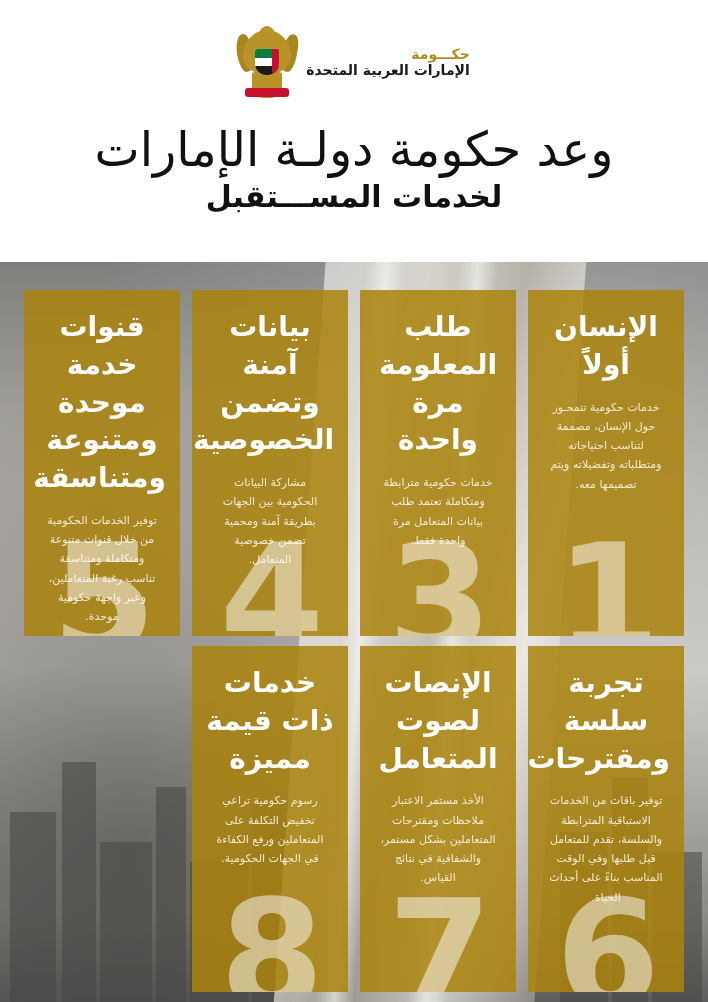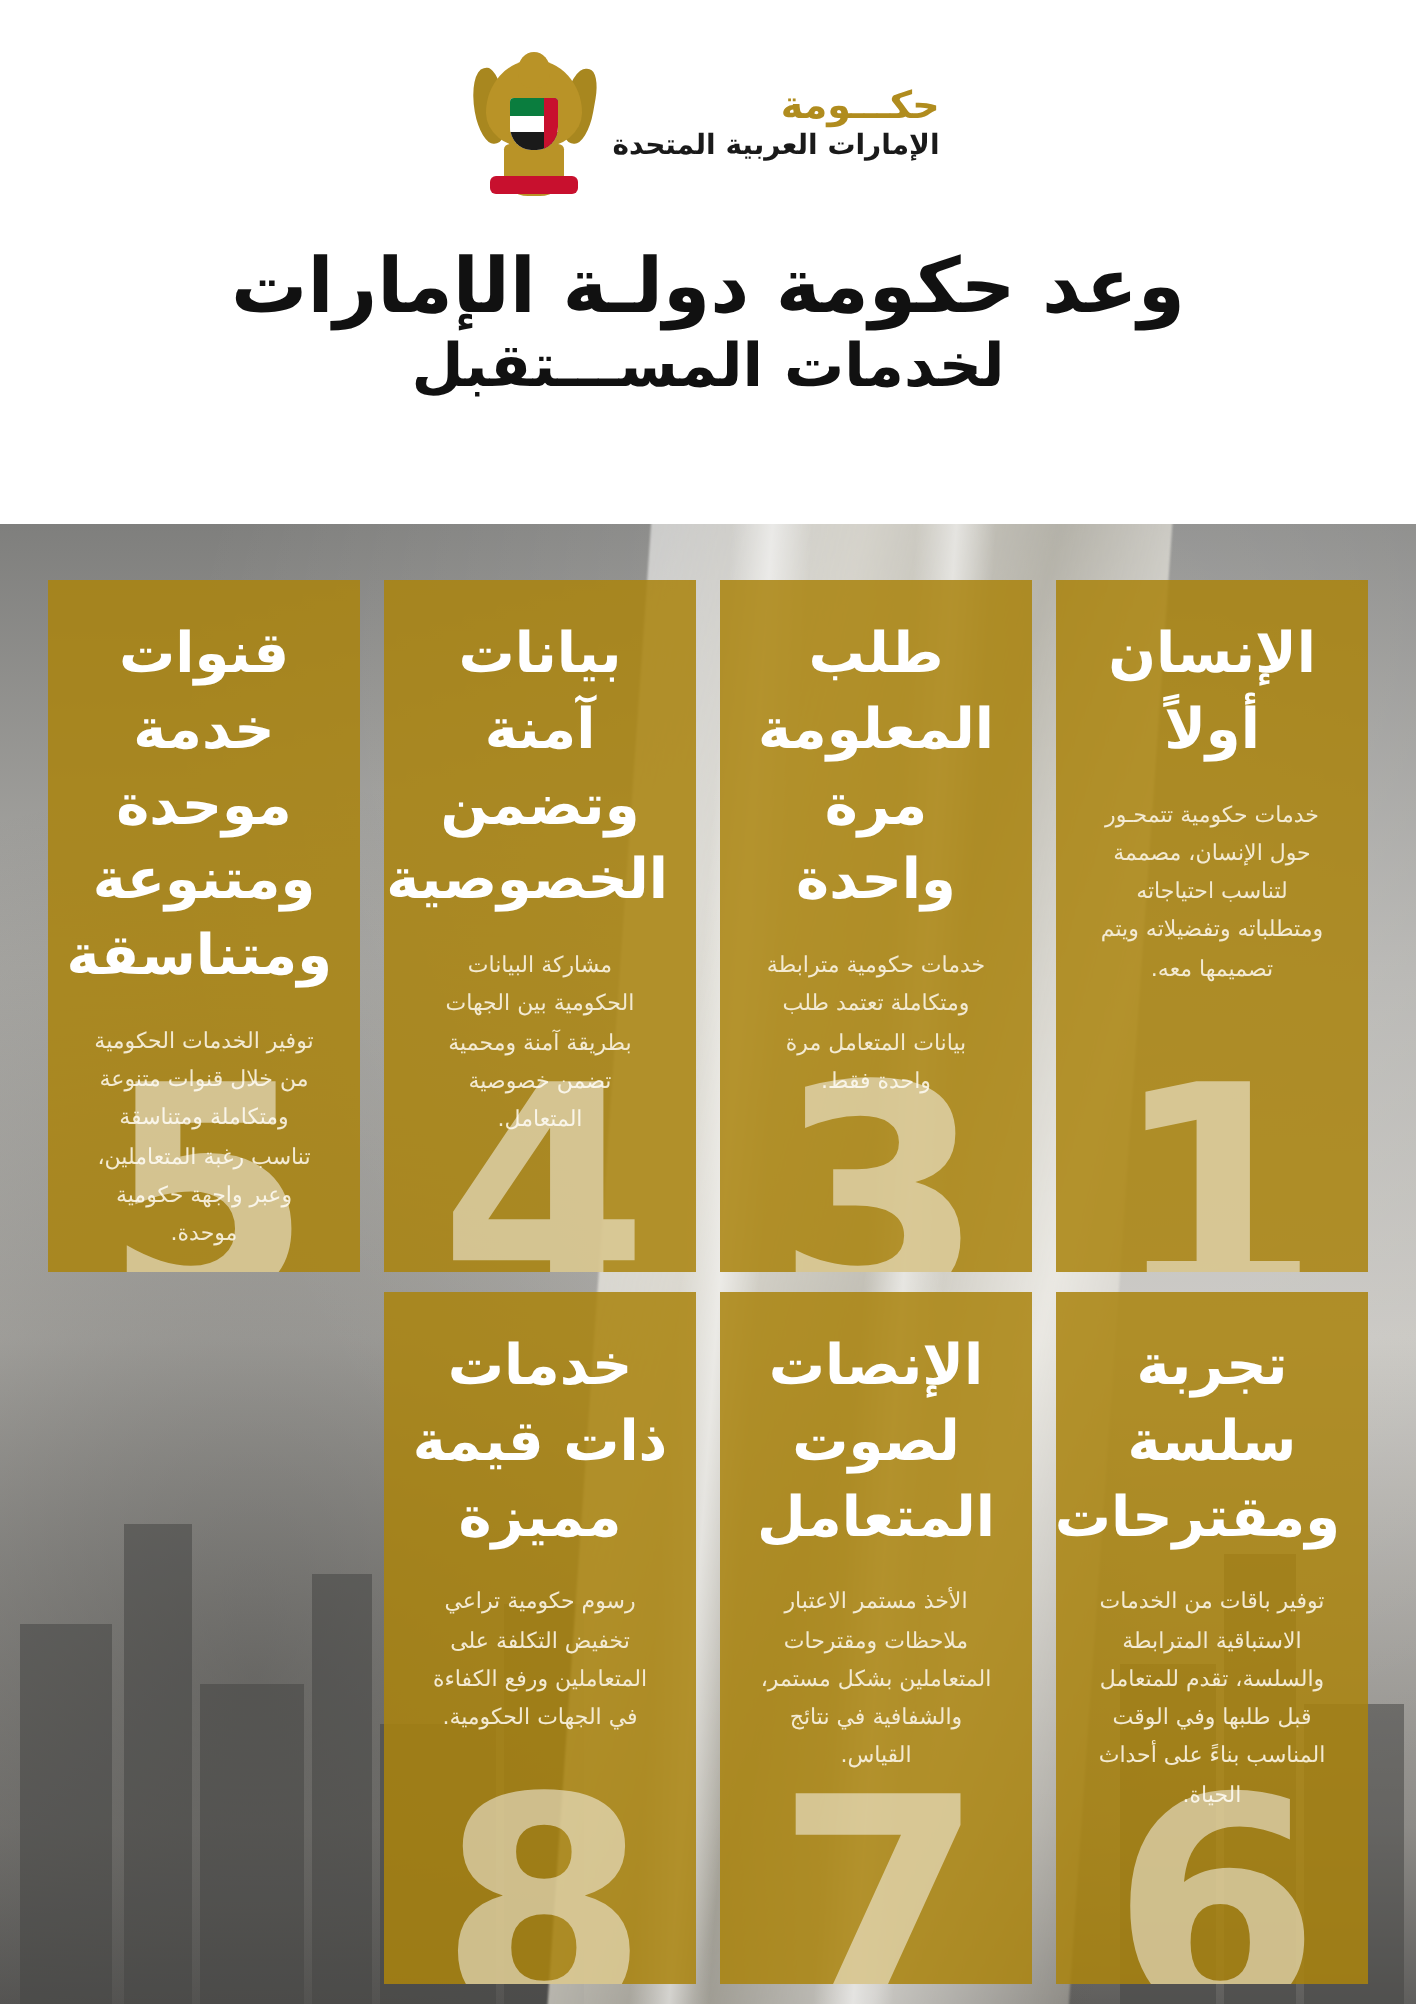--- a/index.html
+++ b/index.html
@@ -102,38 +102,38 @@
     width: 44px;
     height: 9px;
     background: #c8102e;
     border-radius: 3px;
   }
   .gov-text {
     text-align: right;
     line-height: 1.15;
   }
   .gov-text .l1 {
-    font-size: 19px;
+    font-size: 14px;
     font-weight: bold;
     color: #b08c1e;
     letter-spacing: 1px;
   }
   .gov-text .l2 {
     font-size: 14px;
     font-weight: bold;
     color: #1a1a1a;
   }
   .title-block {
     text-align: center;
     margin-top: 22px;
     padding: 0 40px;
   }
   .title-block .t1 {
-    font-size: 38px;
-    font-weight: bold;
+    font-size: 48px;
+    font-weight: normal;
     color: #111111;
     letter-spacing: 1px;
     line-height: 1.22;
     white-space: nowrap;
   }
   .title-block .t2 {
     font-size: 30px;
     font-weight: bold;
     color: #111111;
     letter-spacing: 1px;

